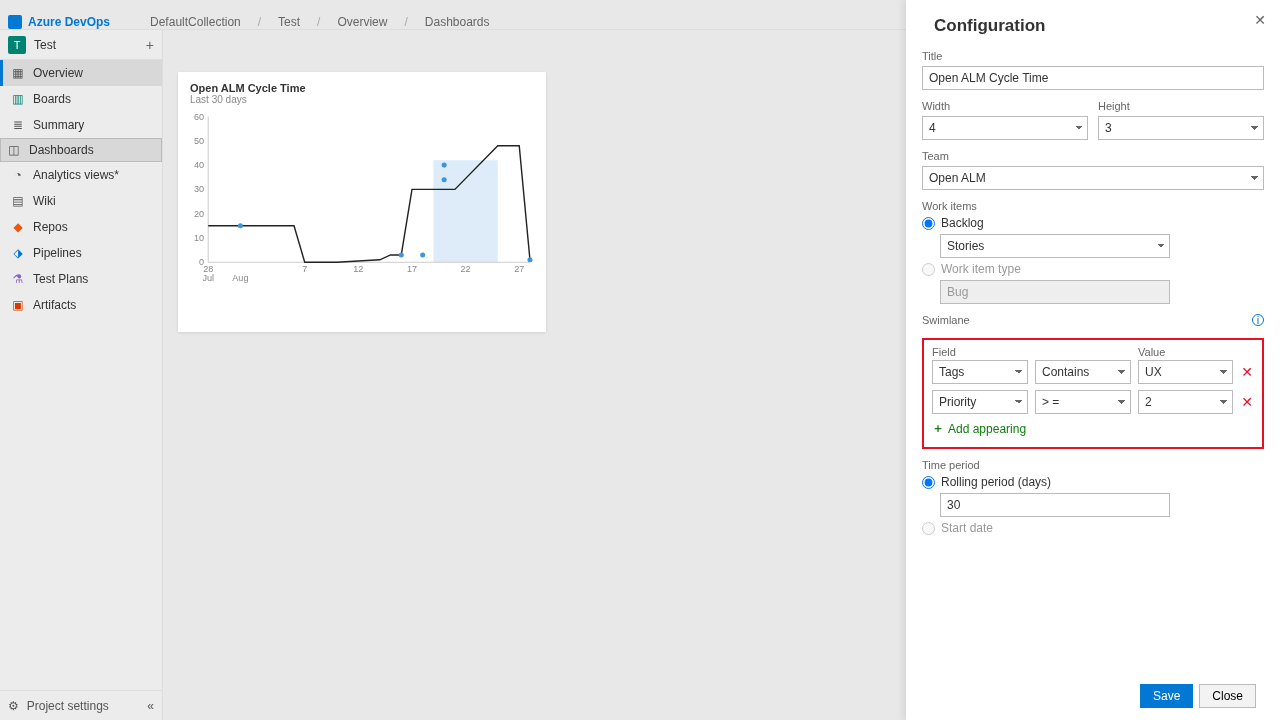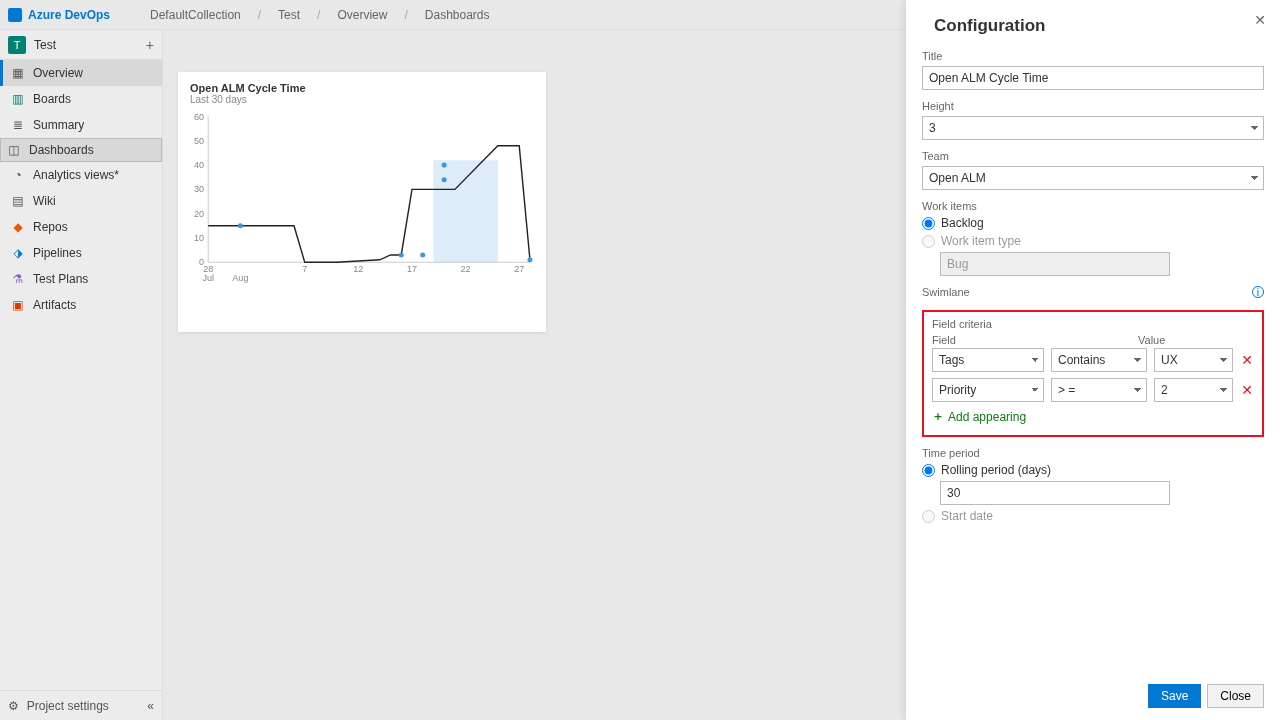--- a/index.html
+++ b/index.html
@@ -1,18 +1,18 @@
 <!DOCTYPE html>
 <html><head>
 <meta charset="utf-8">
 <style>
   * { box-sizing: border-box; font-family: "Segoe UI", Arial, sans-serif; }
   html, body { margin:0; padding:0; width:1280px; height:720px; overflow:hidden; background:#e8e8e8; color:#333; font-size:12px; }
   
-  .topbar { position:absolute; left:0; top:0; right:0; height:30px; display:flex; align-items:center; padding:0 8px; background:#e8e8e8; border-bottom:1px solid #ddd; }
+  .topbar { position:absolute; left:0; top:0; right:0; height:30px; display:flex; align-items:flex-end; padding:0 8px; background:#e8e8e8; border-bottom:1px solid #ddd; }
   .topbar .logo { width:14px; height:14px; background:#0078d4; border-radius:2px; margin-right:6px; }
   .topbar .brand { color:#0078d4; font-size:12px; font-weight:600; margin-right:40px;}
   .crumbs { display:flex; gap:17px; color:#666; font-size:12px; }
   .crumbs span.sep{ color:#aaa; }
   .crumbs a { color:#666; text-decoration:none;}
   
   .leftnav { position:absolute; left:0; top:30px; bottom:0; width:163px; background:#ececec; border-right:1px solid #ddd; display:flex; flex-direction:column;}
   .proj { height:30px; display:flex; align-items:center; gap:8px; padding:0 8px; border-bottom:1px solid #ddd;}
   .proj .icon { width:18px; height:18px; background:#008272; color:#fff; font-size:11px; display:flex; align-items:center; justify-content:center; border-radius:2px;}
   .proj .plus { margin-left:auto; color:#666; font-size:14px;}
@@ -57,26 +57,26 @@
   .inp.dis{ background:#eee; color:#999;}
   .info-icon { float:right; color:#0078d4; font-size:11px; border:1px solid #0078d4; border-radius:50%; width:12px; height:12px; line-height:11px; text-align:center;}
   
   .criteria { border:2px solid #e81123; padding:6px 8px 10px; margin-top:12px;}
   .criteria .lbl{ margin-top:0;}
   .criteria .desc2{ font-size:11px; color:#333; margin:2px 0 6px;}
   .crit-head{ display:flex; font-size:11px; color:#666; margin-bottom:2px;}
   .crit-head>div:nth-child(1){width:96px;} .crit-head>div:nth-child(2){width:96px; margin-left:7px;} .crit-head>div:nth-child(3){flex:1; margin-left:7px;}
   .crit-row{ display:flex; gap:7px; align-items:center; margin-bottom:6px;}
   .crit-row .sel{ height:24px;}
-  .crit-row>div:nth-child(1){width:112px;} .crit-row>div:nth-child(2){width:96px;} .crit-row>div:nth-child(3){flex:1;}
+  .crit-row>div:nth-child(1){width:96px;} .crit-row>div:nth-child(2){width:96px;} .crit-row>div:nth-child(3){flex:1;}
   .crit-row .del{ color:#e81123; font-size:14px; cursor:pointer; width:14px; text-align:center;}
   .add-crit{ color:#107c10; font-size:12px; cursor:pointer; display:flex; align-items:center; gap:4px;}
   .add-crit .pl{ font-weight:bold;}
   
-  .panel-footer{ position:absolute; right:16px; bottom:12px; display:flex; gap:6px;}
+  .panel-footer{ position:absolute; right:24px; bottom:12px; display:flex; gap:6px;}
   .btn{ height:24px; padding:0 12px; font-size:12px; border:1px solid #bbb; background:#f3f3f3; cursor:pointer;}
   .btn.primary{ background:#0078d4; border-color:#0078d4; color:#fff;}
   
   .avatar-hint{ position:absolute; right:4px; top:6px; width:20px; height:20px; border-radius:50%; border:2px solid #107c10; border-left-color:transparent; border-bottom-color:transparent;}
   
   .greybox{ position:absolute; right:374px; top:4px; width:28px; height:22px; }
 </style>
 </head>
 <body>
 
@@ -188,43 +188,47 @@
 
 <div class="panel">
   <div class="close-x">✕</div>
   <h2>Configuration</h2>
 
   <label class="lbl top">Title</label>
   <input class="inp" value="Open ALM Cycle Time" style="">
 
   <div class="row">
     <div>
+      <label class="lbl">Width</label>
+      <select class="sel"><option>4</option></select>
+    </div>
+    <div>
       <label class="lbl">Height</label>
       <select class="sel"><option>3</option></select>
     </div>
   </div>
 
   <label class="lbl">Team</label>
   <select class="sel"><option>Open ALM</option></select>
 
   <label class="lbl">Work items</label>
   <div class="radio-row">
       <input type="radio" checked="" style="">
       <span>Backlog</span>
     </div>
+  <div class="indent" style="width:230px"><select class="sel"><option>Stories</option></select></div>
   <div class="radio-row dis">
       <input type="radio" disabled="" style="">
       <span>Work item type</span>
     </div>
   <div class="indent" style="width:230px"><input class="inp dis" disabled="" value="Bug" style=""></div>
 
   <label class="lbl"><span>Swimlane</span><span class="info-icon">i</span></label>
 
   <div class="criteria">
-    <label class="lbl">Field criteria</label>
     <div class="crit-head">
         <div>Field</div>
         <div></div>
         <div>Value</div>
       </div>
     <div class="crit-row">
       <div><select class="sel"><option>Tags</option></select></div>
       <div><select class="sel"><option>Contains</option></select></div>
       <div><select class="sel"><option>UX</option></select></div>
       <div class="del">✕</div>

